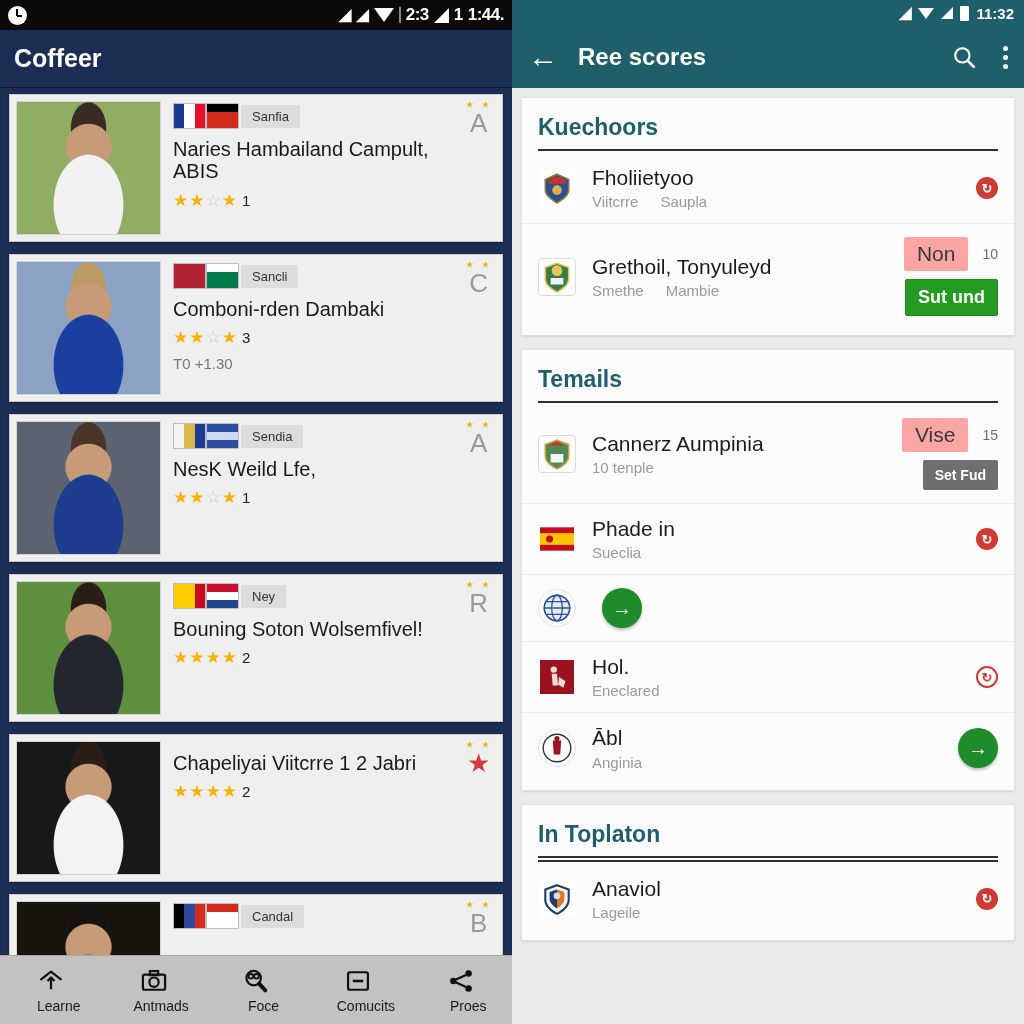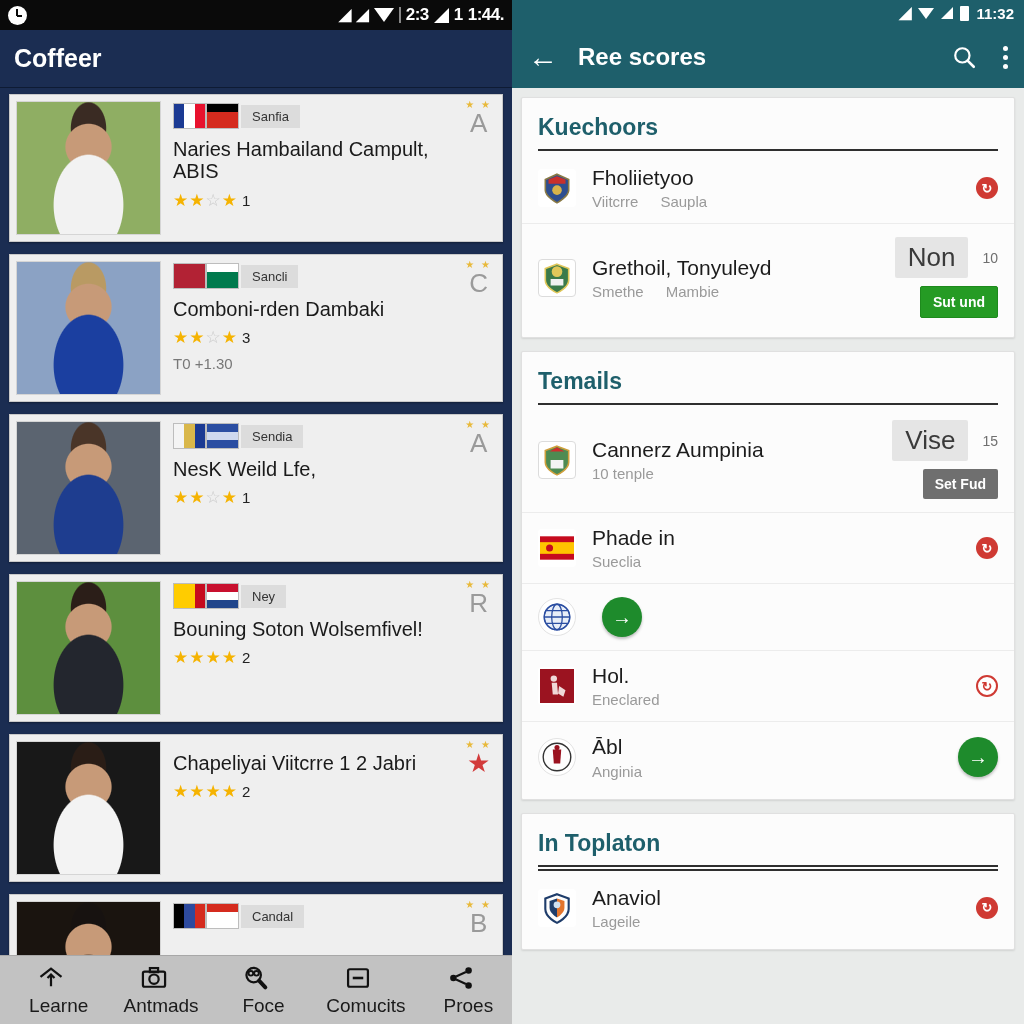--- a/index.html
+++ b/index.html
@@ -106,21 +106,21 @@
     position: absolute; bottom: 0; left: 0; right: 0; height: 69px;
     background: #c2c2c2; display: flex; align-items: center;
     border-top: 1px solid #a8a8a8;
   }
   .bn-item {
     flex: 1; display: flex; flex-direction: column;
     align-items: center; justify-content: center; gap: 3px;
     color: #1a1a1a;
   }
   .bn-ico { height: 28px; display: flex; align-items: center; justify-content: center; }
-  .bn-label { font-size: 19px; color: #1a1a1a; margin-left: 15px; }
+  .bn-label { font-size: 14px; color: #1a1a1a; margin-left: 15px; }
 
   
   .right-phone {
     position: relative; width: 512px; height: 1024px;
     background: #e9ebea; overflow: hidden;
   }
   .r-statusbar {
     height: 26px; background: #1e5f6b; color: #fff;
     display: flex; align-items: center; justify-content: flex-end;
     gap: 7px; padding: 0 10px; font-size: 15px; font-weight: bold;
@@ -160,26 +160,26 @@
   }
   .r-crest.boxed { border: 1px solid #dcdcdc; }
   .r-crest.circ { border-radius: 50%; border: 1px solid #e3e3e3; }
   .r-text { flex: 1; min-width: 0; }
   .r-name { font-size: 21px; color: #1c1c1c; font-weight: 500; line-height: 1.15; }
   .r-sub { font-size: 15px; color: #9a9a9a; margin-top: 3px; }
   .r-sub span + span { margin-left: 22px; }
   .r-right { display: flex; flex-direction: column; align-items: flex-end; gap: 8px; margin-left: 10px; }
   .r-right-top { display: flex; align-items: center; gap: 14px; }
   .pill {
-    background: #e5e5e5; color: #3a3a3a;
-    font-size: 26px; padding: 5px 13px; border-radius: 2px;
+    background: #fca5a5; color: #3a3a3a;
+    font-size: 21px; padding: 5px 13px; border-radius: 2px;
   }
   .r-count { font-size: 14px; color: #6f6f6f; }
   .btn-green {
-    background: #259b24; color: #fff; font-size: 14px; font-weight: bold;
+    background: #259b24; color: #fff; font-size: 18px; font-weight: bold;
     padding: 7px 12px; border-radius: 2px; border: 1px solid #1e8a1d;
   }
   .btn-grey {
     background: #6f6f6f; color: #fff; font-size: 14px; font-weight: bold;
     padding: 7px 12px; border-radius: 2px;
   }
   .circ-btn {
     width: 40px; height: 40px; border-radius: 50%;
     background: #1e8b2c; color: #fff;
     display: flex; align-items: center; justify-content: center;

